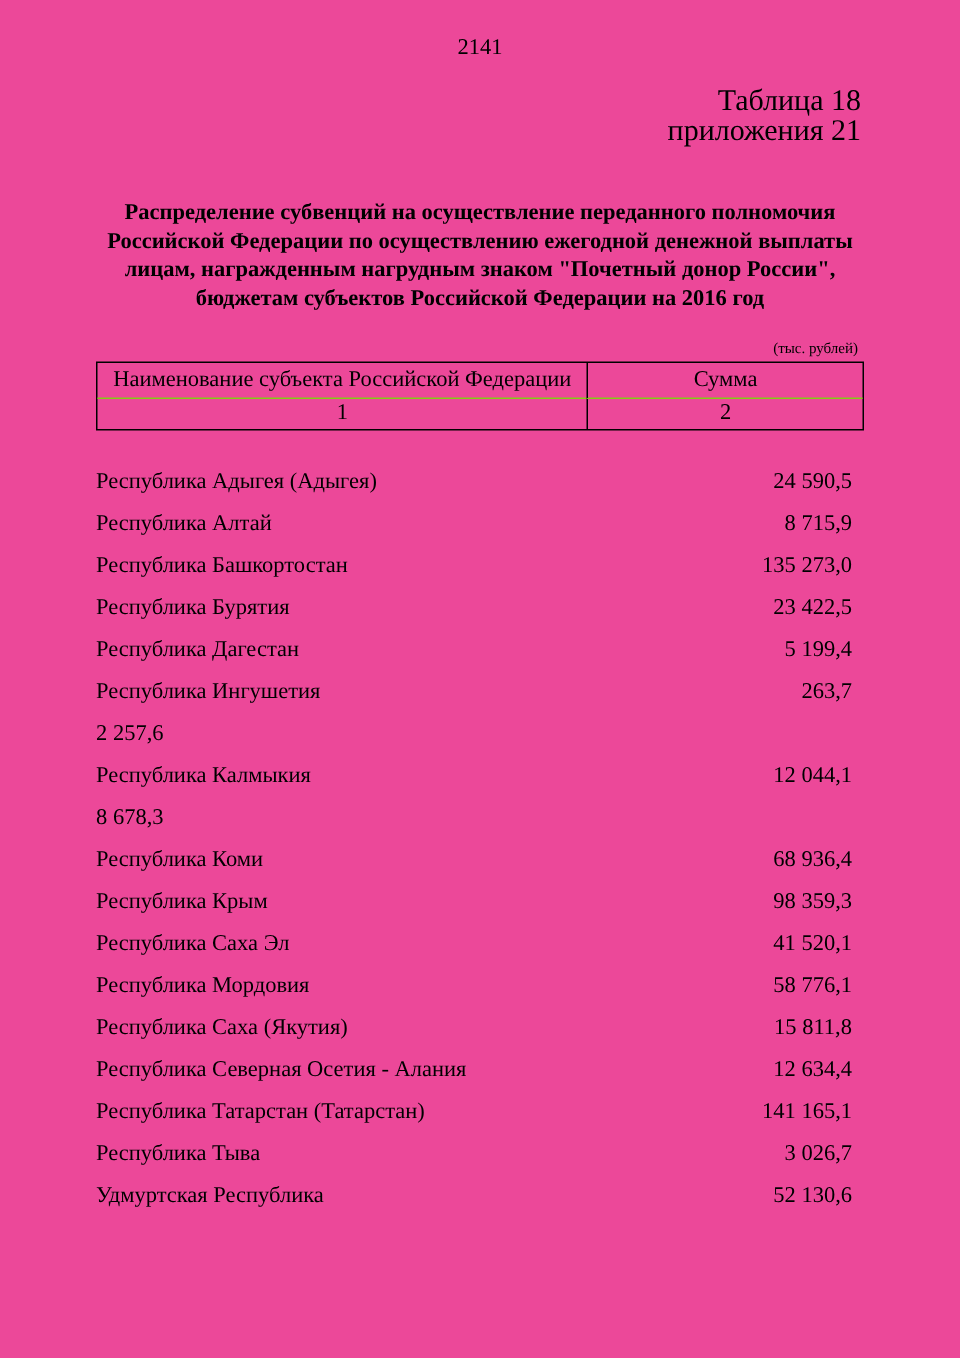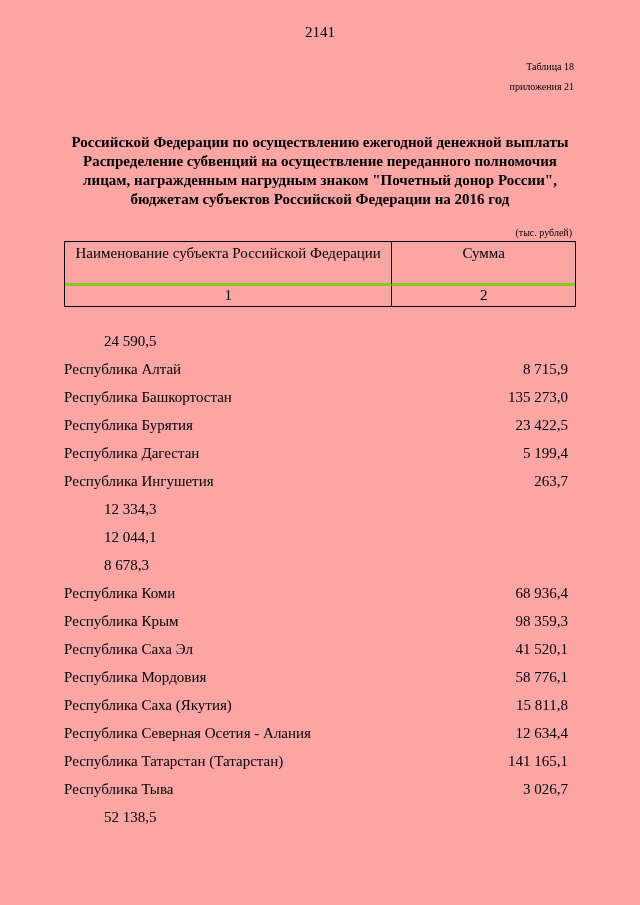--- a/index.html
+++ b/index.html
@@ -1,34 +1,34 @@
 <!DOCTYPE html>
 <html><head>
 <meta charset="utf-8">
 <style>
   * { box-sizing: border-box; }
   html, body { margin: 0; padding: 0; background: #ffffff; }
   .page {
     width: 640px;
     height: 905px;
     position: relative;
-    background: #fca5a5;
+    background: #ec4899;
     color: #000000;
     font-family: "Liberation Serif", serif;
     overflow: hidden;
   }
   .page-number {
     padding-top: 24px;
     text-align: center;
     font-size: 15px;
   }
   .refs {
     margin: 16px 66px 0 0;
     text-align: right;
-    font-size: 10px;
+    font-size: 20px;
     line-height: 20px;
   }
   .title {
     margin: 36px auto 0 auto;
     width: 540px;
     text-align: center;
     font-weight: bold;
     font-size: 15px;
     line-height: 19px;
   }
@@ -43,65 +43,66 @@
     border: 1px solid #000;
     display: grid;
     grid-template-columns: 64% 36%;
     font-size: 15px;
   }
   .htable .cell {
     text-align: center;
     padding: 2px 4px;
   }
   .htable .c-right { border-left: 1px solid #000; }
-  .htable .h-row { border-bottom: 3px solid #84cc16; padding-top: 3px; padding-bottom: 21px; }
+  .htable .h-row { border-bottom: 1px solid #84cc16; padding-top: 3px; padding-bottom: 3px; }
   .htable .n-row { padding-top: 1px; padding-bottom: 2px; }
   .rows {
     margin: 20px 72px 0 64px;
     font-size: 15px;
   }
   .row {
     display: flex;
     justify-content: space-between;
     align-items: center;
     height: 28px;
   }
   .rname { text-align: left; }
-  .rvalue { text-align: right; margin-left: 40px; }
+  .rvalue { text-align: right; }
 </style>
 </head>
 <body>
 
 <div class="page">
 
   <div class="page-number">2141</div>
 
   <div class="refs">
     <div>Таблица 18</div>
     <div>приложения 21</div>
   </div>
 
   <div class="title">
+    <div class="tline">Распределение субвенций на осуществление переданного полномочия</div>
     <div class="tline">Российской Федерации по осуществлению ежегодной денежной выплаты</div>
-    <div class="tline">Распределение субвенций на осуществление переданного полномочия</div>
     <div class="tline">лицам, награжденным нагрудным знаком "Почетный донор России",</div>
     <div class="tline">бюджетам субъектов Российской Федерации на 2016 год</div>
   </div>
 
   <div class="units">(тыс. рублей)</div>
 
   <div class="htable">
     <div class="cell h-row c-left">Наименование субъекта Российской Федерации</div>
     <div class="cell h-row c-right">Сумма</div>
     <div class="cell n-row c-left">1</div>
     <div class="cell n-row c-right">2</div>
   </div>
 
   <div class="rows">
     <div class="row">
+      <span class="rname">Республика Адыгея (Адыгея)</span>
       <span class="rvalue">24 590,5</span>
     </div>
 
     <div class="row">
       <span class="rname">Республика Алтай</span>
       <span class="rvalue">8 715,9</span>
     </div>
 
     <div class="row">
       <span class="rname">Республика Башкортостан</span>
@@ -117,24 +118,25 @@
       <span class="rname">Республика Дагестан</span>
       <span class="rvalue">5 199,4</span>
     </div>
 
     <div class="row">
       <span class="rname">Республика Ингушетия</span>
       <span class="rvalue">263,7</span>
     </div>
 
     <div class="row">
-      <span class="rvalue">12 334,3</span>
+      <span class="rvalue">2 257,6</span>
     </div>
 
     <div class="row">
+      <span class="rname">Республика Калмыкия</span>
       <span class="rvalue">12 044,1</span>
     </div>
 
     <div class="row">
       <span class="rvalue">8 678,3</span>
     </div>
 
 
     <div class="row">
       <span class="rname">Республика Коми</span>
@@ -170,17 +172,18 @@
       <span class="rname">Республика Татарстан (Татарстан)</span>
       <span class="rvalue">141 165,1</span>
     </div>
 
     <div class="row">
       <span class="rname">Республика Тыва</span>
       <span class="rvalue">3 026,7</span>
     </div>
 
     <div class="row">
-      <span class="rvalue">52 138,5</span>
+      <span class="rname">Удмуртская Республика</span>
+      <span class="rvalue">52 130,6</span>
     </div>
   </div>
 
 </div>
 
 </body></html>

